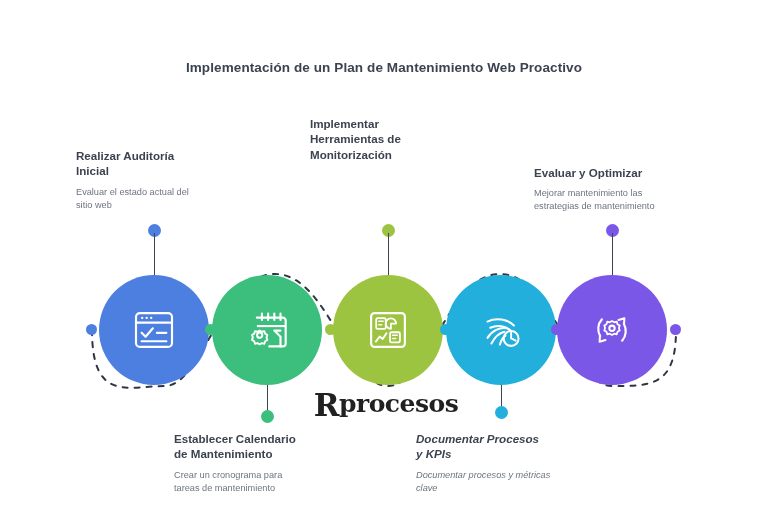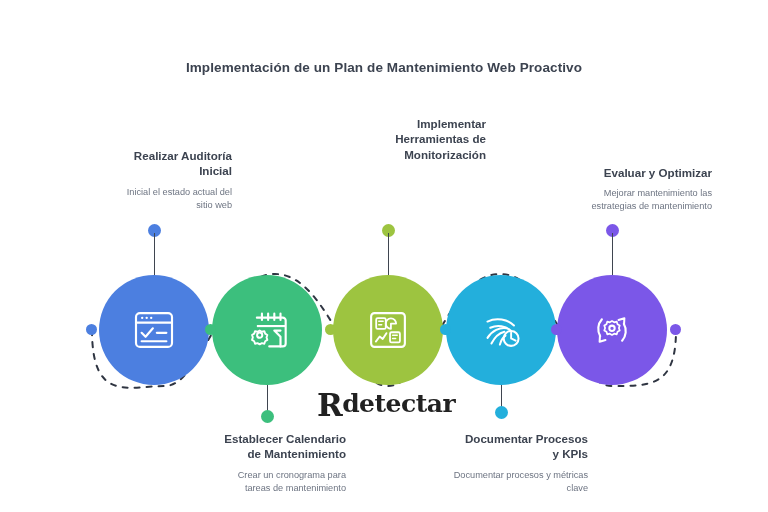--- a/index.html
+++ b/index.html
@@ -51,21 +51,21 @@
     width:1.6px;
     background:#3f4550;
   }
   .stem-dot {
     position:absolute;
     width:13px; height:13px;
     border-radius:50%;
   }
 
   
-  .label { position:absolute; text-align:right; }
+  .label { position:absolute; text-align:left; }
   .label .head {
     font-size:11.6px;
     font-weight:bold;
     color:#3c4350;
     line-height:1.32;
     white-space:pre-line;
   }
   .label .desc {
     margin-top:7px;
     font-size:9.2px;
@@ -122,21 +122,21 @@
         <circle cx="17.5" cy="13.2" r="1.05" fill="#ffffff"></circle>
         <circle cx="21.5" cy="13.2" r="1.05" fill="#ffffff"></circle>
         <polyline points="13,26.5 16.5,30 23,22.5" fill="none" stroke="#ffffff" stroke-width="1.9" stroke-linecap="round" stroke-linejoin="round"></polyline>
         <line x1="26.5" y1="26.5" x2="35" y2="26.5" stroke="#ffffff" stroke-width="1.9" stroke-linecap="round"></line>
         <line x1="13" y1="34" x2="35" y2="34" stroke="#ffffff" stroke-width="1.9" stroke-linecap="round"></line>
       </svg>
     </div>
     <div class="label" style="left:76px; top:120px; width:156px;">
       <div class="head">Realizar Auditoría
 Inicial</div>
-      <div class="desc">Inicial el estado actual del
+      <div class="desc">Evaluar el estado actual del
 sitio web</div>
     </div>
   </div>
 
   <div class="node">
     <div class="circle" style="left:212px; top:247px; background:#3CBF7D;">
       <svg viewBox="0 0 48 48">
         <path d="M15 13 H38 a2.6 2.6 0 0 1 2.6 2.6 V36 a2.6 2.6 0 0 1 -2.6 2.6 H26" fill="none" stroke="#ffffff" stroke-width="1.9" stroke-linecap="round"></path>
         <line x1="15" y1="20.5" x2="40.6" y2="20.5" stroke="#ffffff" stroke-width="1.9"></line>
         <line x1="19.5" y1="9.5" x2="19.5" y2="15" stroke="#ffffff" stroke-width="1.9" stroke-linecap="round"></line>
@@ -190,21 +190,21 @@
         <path d="M14.5 22 C21 19, 28.5 20.5, 32.5 24.5" fill="none" stroke="#ffffff" stroke-width="1.8" stroke-linecap="round"></path>
         <path d="M12 31 C16 24.5, 23 21.5, 29 22.5" fill="none" stroke="#ffffff" stroke-width="1.8" stroke-linecap="round"></path>
         <path d="M15.5 36 C18.5 30, 23 26.5, 27 25.5" fill="none" stroke="#ffffff" stroke-width="1.8" stroke-linecap="round"></path>
         <path d="M23 37 C24 33, 26 30.5, 28 29" fill="none" stroke="#ffffff" stroke-width="1.8" stroke-linecap="round"></path>
         <circle cx="33" cy="31.5" r="6.6" fill="none" stroke="#ffffff" stroke-width="1.8"></circle>
         <path d="M33 31.5 L33 26.5 M33 31.5 L37 33.5" fill="none" stroke="#ffffff" stroke-width="1.7" stroke-linecap="round"></path>
       </svg>
     </div>
     <div class="stem" style="left:500.6px; top:357px; height:25px;"></div>
     <div class="stem-dot" style="left:495px; top:378px; background:#23AFDC;"></div>
-    <div class="label" style="left:416px; top:403px; width:172px;">
+    <div class="label" style="left:416px; top:403px; width:172px;font-style:italic;">
       <div class="head">Documentar Procesos
 y KPIs</div>
       <div class="desc">Documentar procesos y métricas
 clave</div>
     </div>
   </div>
 
   <div class="node">
     <div class="stem-dot" style="left:606px; top:196px; background:#7B57E8;"></div>
     <div class="stem" style="left:611.6px; top:205px; height:42px;"></div>
@@ -229,16 +229,16 @@
 
   <div class="stem-dot" style="position:absolute;left:86px;  top:296px; width:11px;height:11px; background:#4C7FE0;"></div>
   <div class="stem-dot" style="position:absolute;left:205px; top:296px; width:11px;height:11px; background:#3CBF7D;"></div>
   <div class="stem-dot" style="position:absolute;left:325px; top:296px; width:11px;height:11px; background:#9DC440;"></div>
   <div class="stem-dot" style="position:absolute;left:440px; top:296px; width:11px;height:11px; background:#23AFDC;"></div>
   <div class="stem-dot" style="position:absolute;left:551px; top:296px; width:11px;height:11px; background:#7B57E8;"></div>
   <div class="stem-dot" style="position:absolute;left:670px; top:296px; width:11px;height:11px; background:#7B57E8;"></div>
 
   <div class="watermark">
     <span class="cap">R</span>
-      <span>detectar</span>
+      <span>procesos</span>
   </div>
 
 </div>
 
 </body></html>

